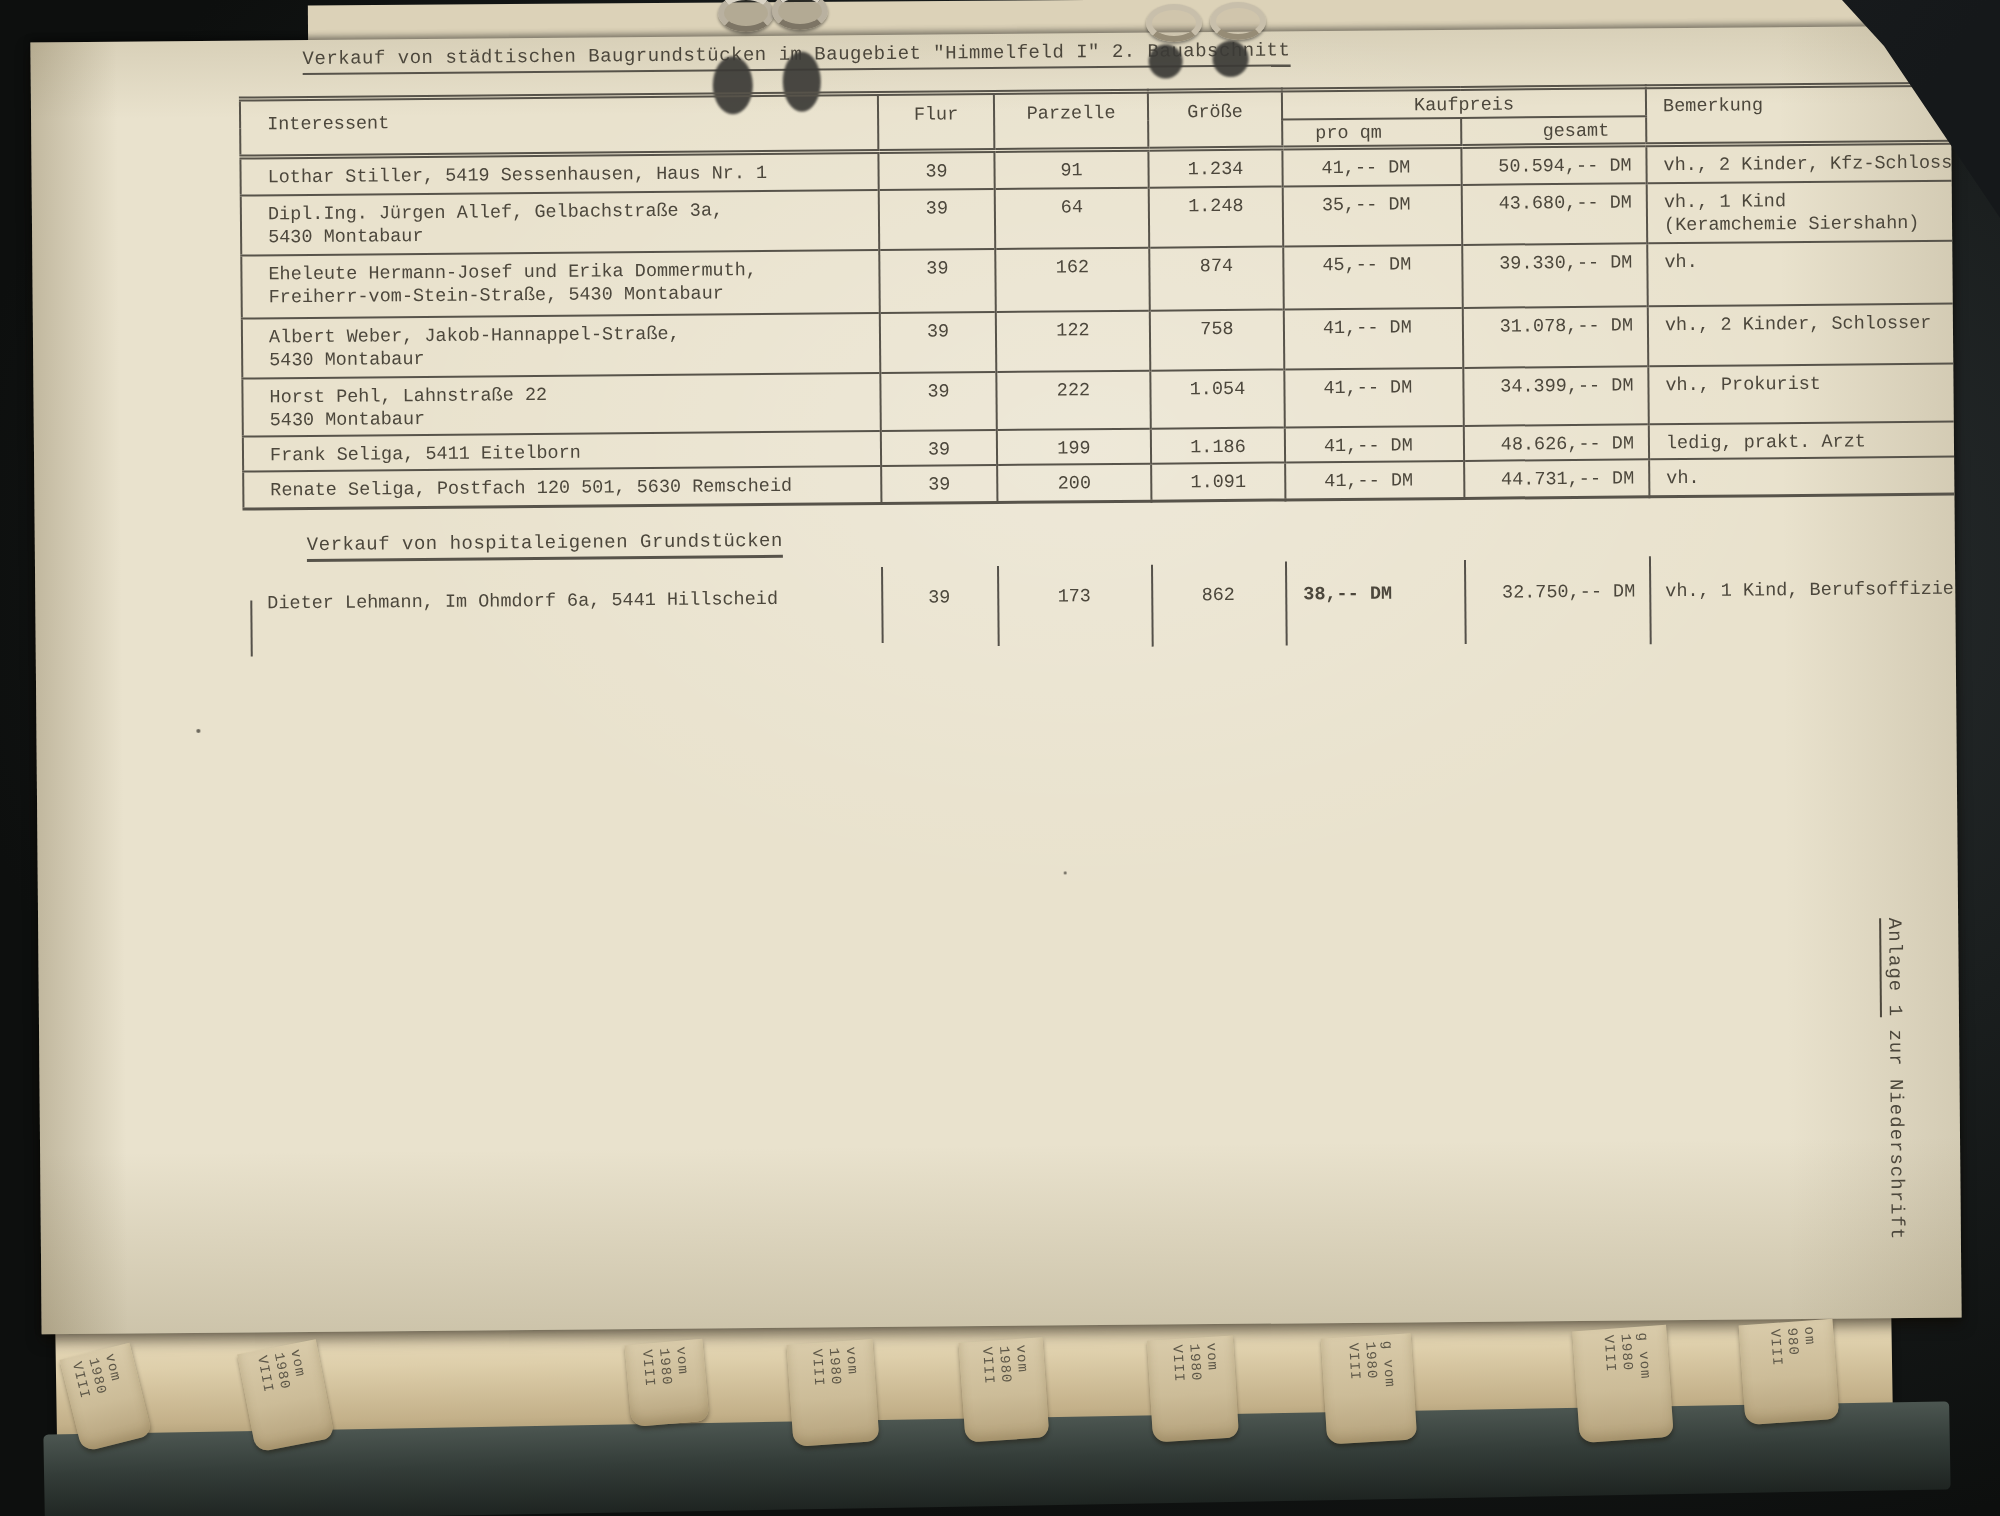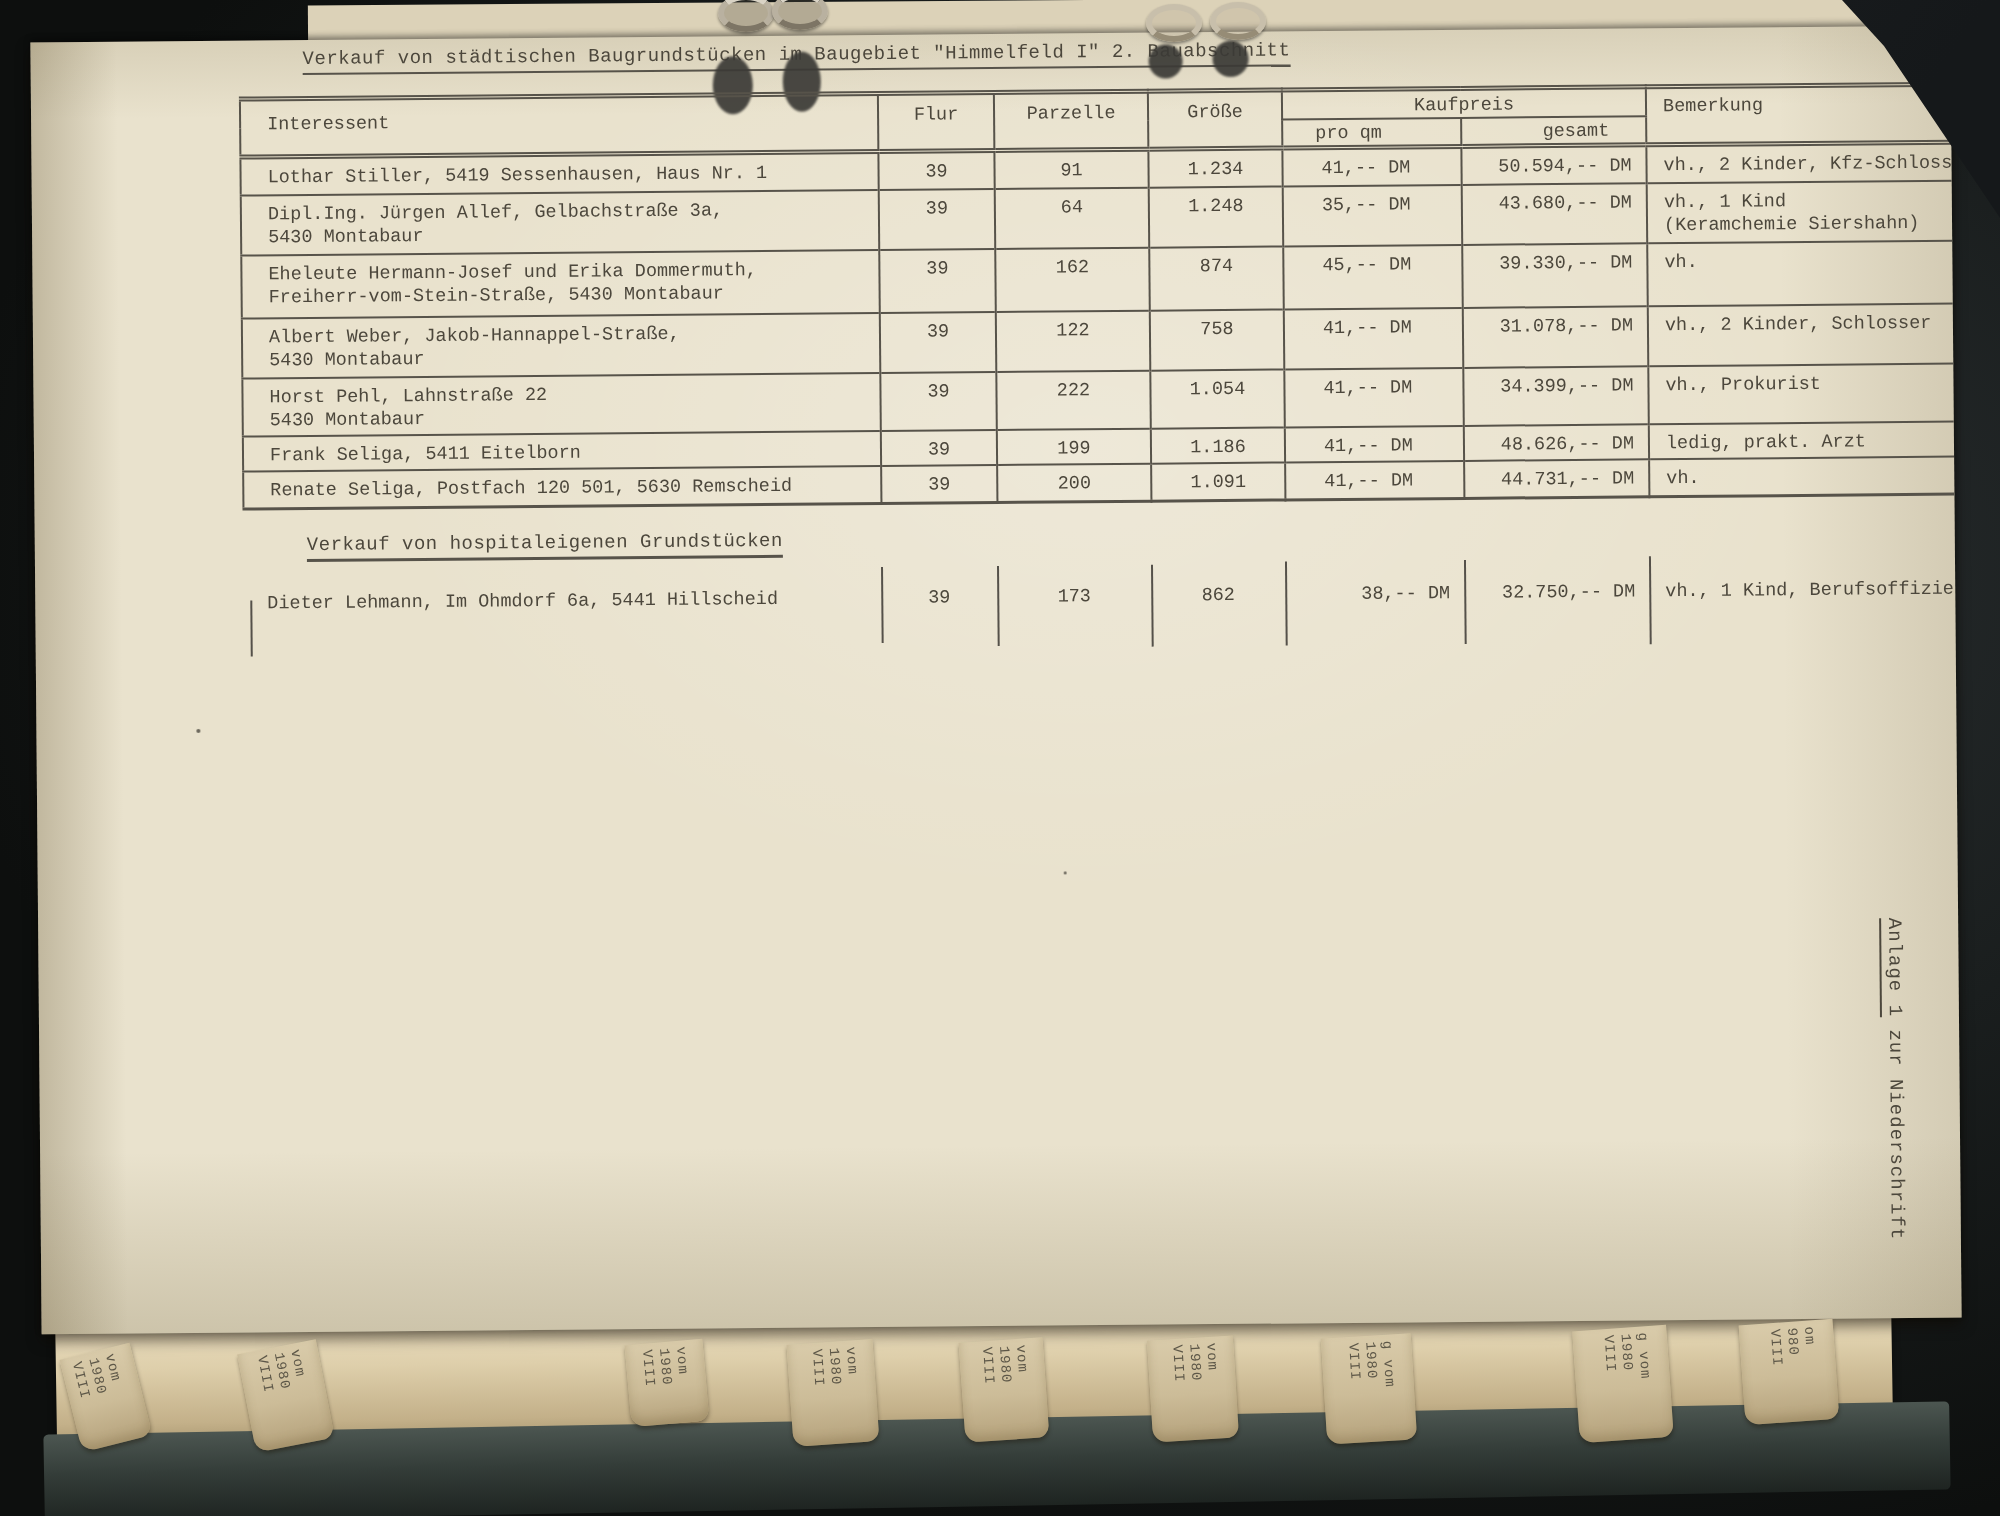--- a/index.html
+++ b/index.html
@@ -202,21 +202,21 @@
     <i class="vbar" style="left:846px;top:8px;height:76px;"></i>
     <i class="vbar" style="left:962px;top:8px;height:80px;"></i>
     <i class="vbar" style="left:1116px;top:8px;height:82px;"></i>
     <i class="vbar" style="left:1250px;top:6px;height:84px;"></i>
     <i class="vbar" style="left:1429px;top:6px;height:84px;"></i>
     <i class="vbar" style="left:1614px;top:4px;height:88px;"></i>
     <span class="cell" style="left:232px;">Dieter Lehmann, Im Ohmdorf 6a, 5441 Hillscheid</span>
     <span class="cell t-center" style="left:846px;width:116px;">39</span>
     <span class="cell t-center" style="left:962px;width:154px;">173</span>
     <span class="cell t-center" style="left:1116px;width:134px;">862</span>
-    <span class="cell" style="left:1326px;">38,-- DM</span>
+    <span class="cell" style="left:1268px;font-weight:bold;">38,-- DM</span>
     <span class="cell t-right" style="left:1429px;width:171px;">32.750,-- DM</span>
     <span class="cell" style="left:1630px;width:300px;">vh., 1 Kind, Berufsoffizie</span>
   </div>
 
   <div class="anlage">
     <span class="u">Anlage 1</span><span> zur Niederschrift</span>
   </div>
 
   <div class="speck" style="left:160px;top:688px;width:4px;height:4px;"></div>
   <div class="speck" style="left:1026px;top:838px;width:3px;height:3px;"></div>

